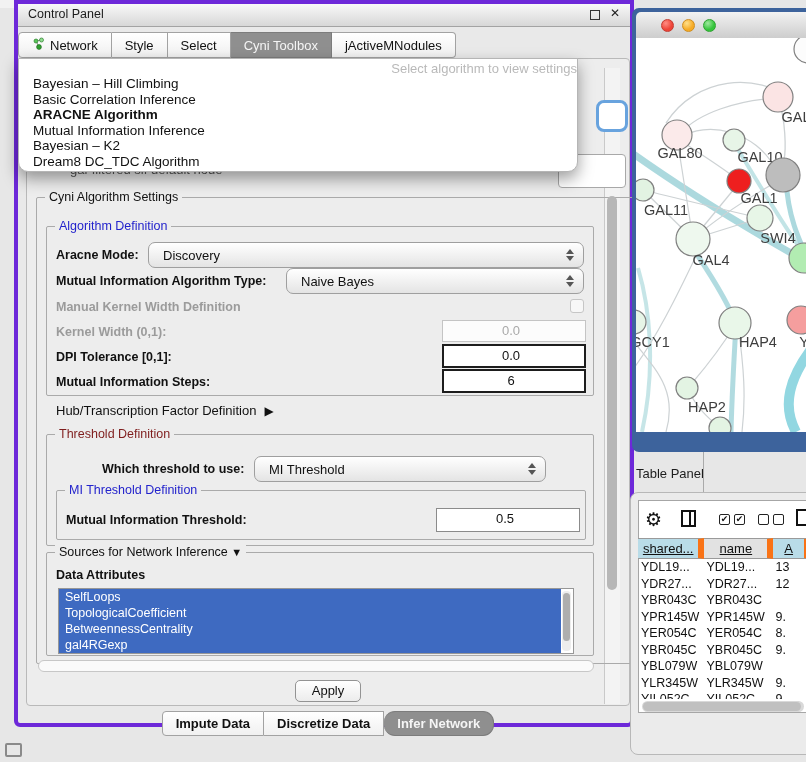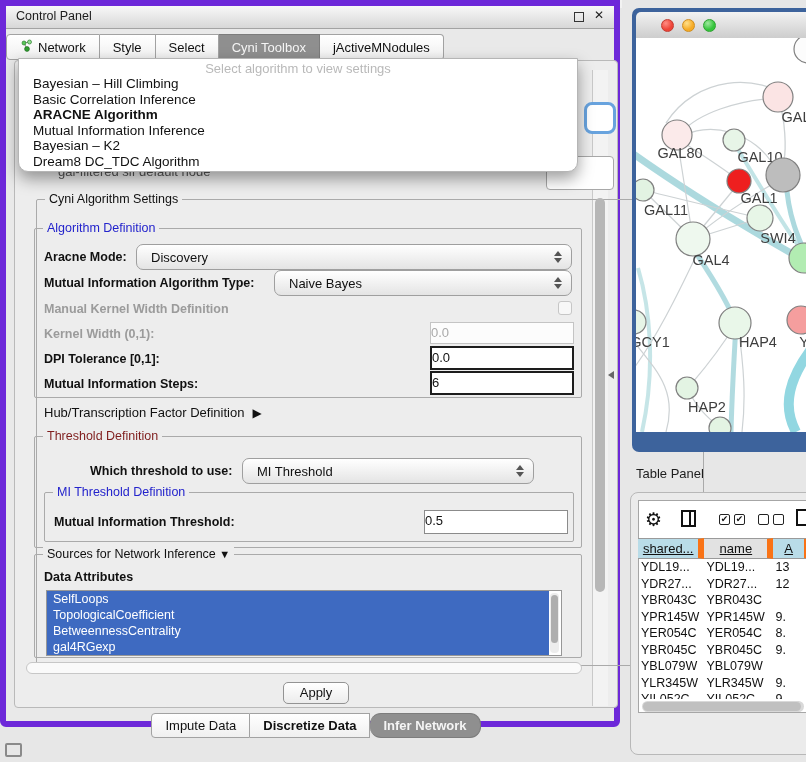--- a/index.html
+++ b/index.html
@@ -1,20 +1,20 @@
 <!DOCTYPE html>
 <html><head>
 <meta charset="utf-8">
 <style>
   html,body{margin:0;padding:0;}
   body{width:806px;height:762px;position:relative;overflow:hidden;background:#e7e7e7;
        font-family:"Liberation Sans","DejaVu Sans",sans-serif;color:#111;}
   .abs{position:absolute;}
   
-  #cp{left:0;top:8;width:620px;height:727px;background:#e9e9e9;border:6px solid #6d28d9;
+  #cp{left:14px;top:8;width:620px;height:727px;background:#e9e9e9;border:4px solid #6d28d9;
       border-radius:0 0 6px 6px;box-sizing:border-box;}
   #cp-titlebar{left:0;top:0;width:100%;height:22px;background:linear-gradient(#f8f8f8,#d7d7d7);
       border-bottom:1px solid #a3a3a3;}
   #cp-title{left:10px;top:3px;font-size:12.5px;color:#1c1c1c;}
   .float-ico{right:30px;top:6px;width:8px;height:8px;border:1.5px solid #333;background:transparent;}
   .close-ico{right:10px;top:2px;font-size:12px;font-weight:bold;color:#222;}
   #top-tabs{left:0;top:28px;width:100%;display:flex;justify-content:flex-start;}
   .tabbtn{border:1px solid #a2a2a2;border-left:none;background:linear-gradient(#ffffff,#f0f0f0);
       padding:4px 13px 4px 13px;font-size:13px;color:#111;display:flex;align-items:center;gap:5px;}
   .tabbtn:first-child{border-left:1px solid #a2a2a2;border-radius:4px 0 0 4px;}
@@ -26,40 +26,40 @@
   
   #frag-combo{left:578px;top:96px;width:26px;height:26px;background:#fff;border:3px solid #68a3de;border-radius:8px;z-index:1;}
   #frag-field{left:540px;top:150px;width:66px;height:32px;background:#fff;border:1px solid #a8a8a8;border-radius:4px;z-index:1;}
   #ghost-text{left:52px;top:158px;font-size:13px;color:#555;z-index:1;}
   
   #cp-sb-track{left:586px;top:64px;width:15px;height:636px;background:#f3f3f3;border-left:1px solid #c9c9c9;z-index:0;}
   #cp-sb-thumb{left:589px;top:192px;width:10px;height:394px;background:#b7b7b7;border-radius:5px;z-index:1;}
   
   #dd{left:18px;top:58px;width:560px;height:114px;background:#fff;border:1px solid #b5b5b5;
       border-radius:0 0 10px 10px;box-shadow:0 7px 16px rgba(0,0,0,.38);z-index:5;box-sizing:border-box;}
-  #dd-ph{width:100%;text-align:center;color:#b9b9b9;font-size:13px;padding-top:2px;}
+  #dd-ph{width:100%;text-align:right;color:#b9b9b9;font-size:13px;padding-top:2px;}
   .dd-item{font-size:13.5px;line-height:15.6px;padding-left:14px;white-space:nowrap;}
   .dd-item.bold{font-weight:bold;}
   
   .grp{border:1px solid #aaaaaa;border-radius:2px;box-sizing:border-box;}
   .grp-title{position:absolute;top:-8px;left:8px;background:#ededed;padding:0 4px;font-size:12.5px;white-space:nowrap;}
   .t-blue{color:#2323cc;}
   .t-green{color:#7f1d1d;}
   .lbl{font-size:12.5px;font-weight:bold;color:#111;white-space:nowrap;}
   .lbl.dis{color:#9b9b9b;}
   
   .combo{background:linear-gradient(#ffffff,#e4e4e4);border:1px solid #9f9f9f;border-radius:7px;
       box-sizing:border-box;display:flex;align-items:center;height:26px;}
   .combo-text{flex:1;padding-left:14px;font-size:13px;color:#111;}
   .combo-arr{width:18px;display:flex;flex-direction:column;align-items:center;gap:2px;padding-right:4px;}
   .arr-up{width:0;height:0;border-left:4px solid transparent;border-right:4px solid transparent;border-bottom:5px solid #555;}
   .arr-dn{width:0;height:0;border-left:4px solid transparent;border-right:4px solid transparent;border-top:5px solid #555;}
   
   .numfield{background:#fff;border:2px solid #1d1d1d;box-sizing:border-box;font-size:13px;
-      text-align:left;padding:2px 6px 0 0;}
+      text-align:center;padding:2px 6px 0 0;}
   .numfield.dis{border:1px solid #c4c4c4;background:#fcfcfc;color:#a9a9a9;}
   .numfield.thin{border:1px solid #8b8b8b;}
   .checkbox{width:14px;height:14px;border:1px solid #c6c6c6;border-radius:3px;background:#f7f7f7;box-sizing:border-box;}
   .tri-right{display:inline-block;margin-left:8px;color:#111;font-size:12px;}
   
   #attr-list{left:40px;top:584px;width:516px;height:66px;background:#fff;border:1px solid #979797;
       box-sizing:border-box;overflow:hidden;}
   .attr-item{background:#3e6ac1;color:#fff;font-size:12.5px;line-height:16px;padding-left:6px;width:496px;}
   #attr-sb{right:2px;top:2px;width:9px;height:60px;background:#ededed;border-radius:4px;position:absolute;}
   #attr-sb-thumb{left:1px;top:2px;width:7px;height:48px;background:#aeaeae;border-radius:4px;position:absolute;}
@@ -150,21 +150,21 @@
 
   <div class="abs" id="content-panel"></div>
 
   <div class="abs" id="frag-combo"></div>
   <div class="abs" id="frag-field"></div>
   <div class="abs" id="ghost-text">gal-filtered sif default node</div>
 
   <div class="abs" id="cp-sb-track"></div>
   <div class="abs" id="cp-sb-thumb"></div>
 
-  <div class="abs grp" style="left:18px;top:193px;width:668px;height:467px;margin-left:12px;">
+  <div class="abs grp" style="left:18px;top:193px;width:668px;height:467px;">
     <span class="grp-title">Cyni Algorithm Settings</span>
   </div>
 
   <div class="abs grp" style="left:28px;top:222px;width:548px;height:170px;">
     <span class="grp-title t-blue">Algorithm Definition</span>
   </div>
   <span class="abs lbl" style="left:38px;top:244px;">Aracne Mode:</span>
   <div class="abs combo" style="left:130px;top:238px;width:436px;">
     <span class="combo-text">Discovery</span>
     <span class="combo-arr">
@@ -221,21 +221,21 @@
   <div class="attr-item">SelfLoops</div>
       <div class="attr-item">TopologicalCoefficient</div>
       <div class="attr-item">BetweennessCentrality</div>
       <div class="attr-item">gal4RGexp</div>
     </div>
   <div class="abs" id="hscroll"></div>
 
   <div class="abs" id="apply-btn">Apply</div>
 
   <div class="abs" id="bottom-tabs">
-      <div class="tabbtn" style="font-weight: normal;">Impute Data</div>
+      <div class="tabbtn" style="font-weight: bold;">Impute Data</div>
       <div class="tabbtn" style="font-weight: bold;">Discretize Data</div>
       <div class="tabbtn sel" style="font-weight: bold; border-radius: 11px;">Infer Network</div>
     </div>
 </div>
 
 <div class="abs" id="dd">
   <div id="dd-ph">Select algorithm to view settings</div>
   <div id="dd-items">
       <div class="dd-item">Bayesian – Hill Climbing</div>
       <div class="dd-item">Basic Correlation Inference</div>

